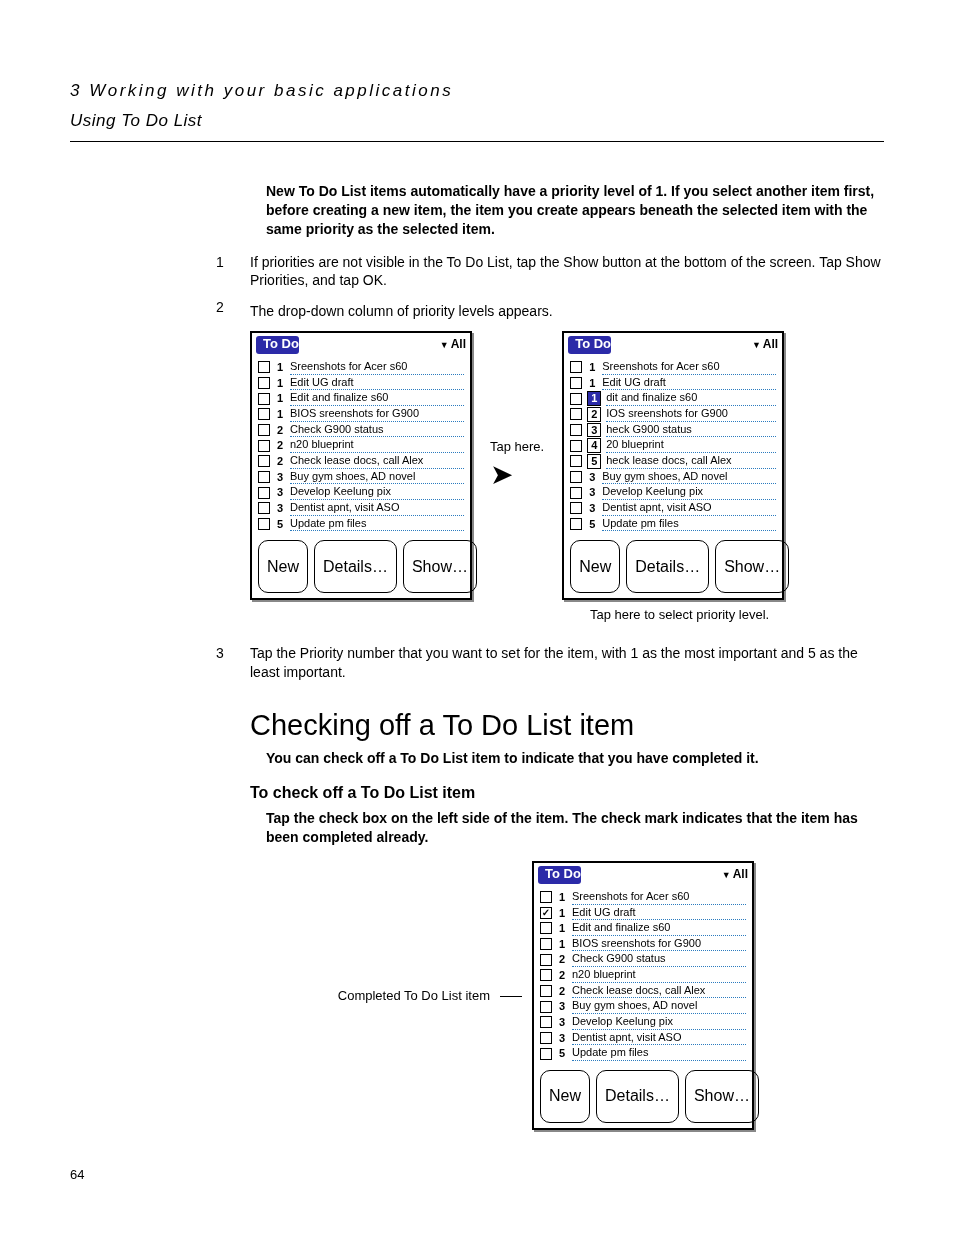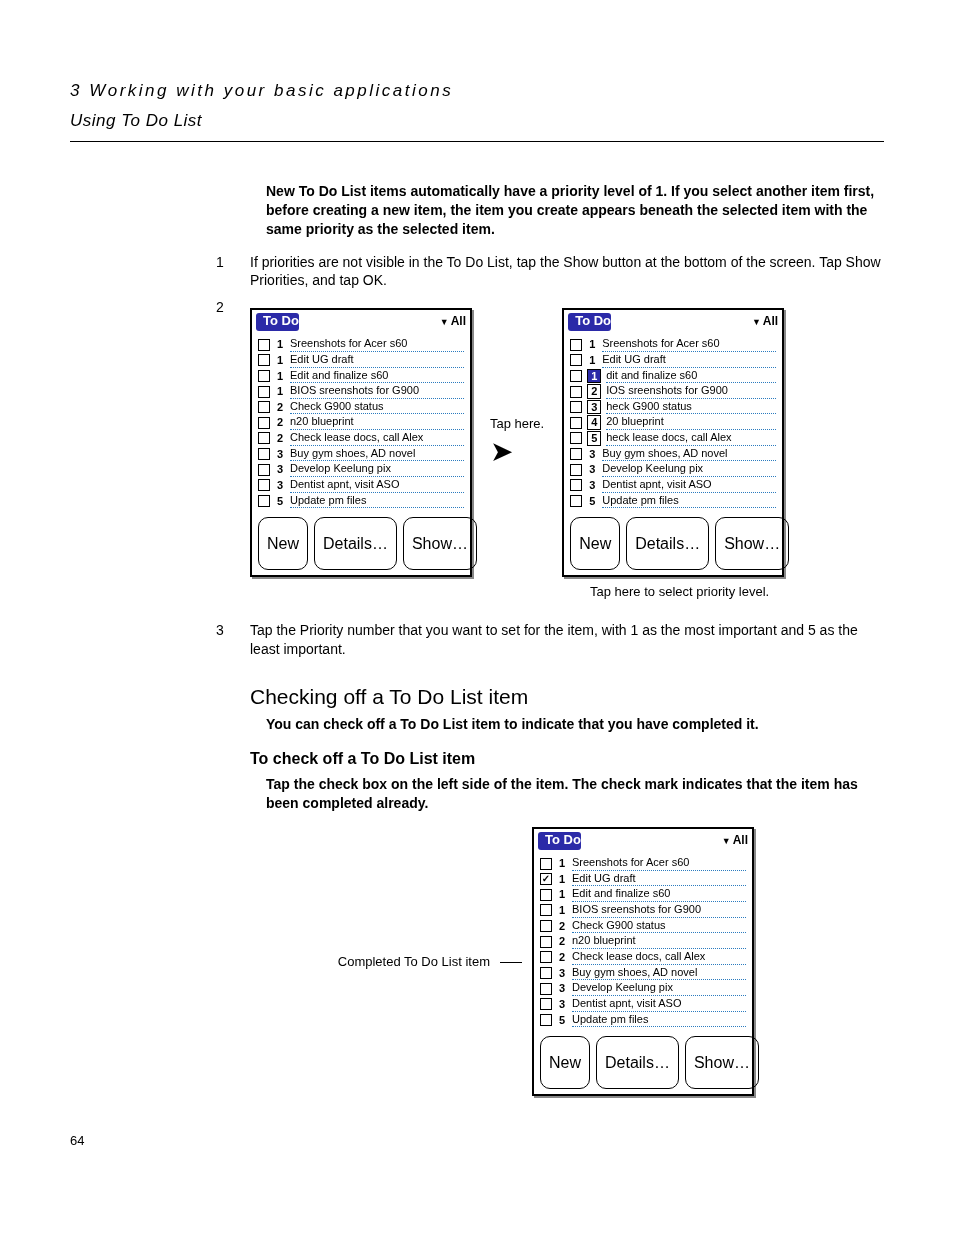--- a/index.html
+++ b/index.html
@@ -12,21 +12,21 @@
     width: 954px;
     box-sizing: border-box;
     line-height: 1.35;
   }
   .chapter-head { font-size: 17px; letter-spacing: 2.5px; color: #000; font-style: italic; }
   .section-head { font-style: italic; font-size: 17px; letter-spacing: 0.5px; margin-top: 7px; }
   hr.rule { border: none; border-top: 1px solid #000; margin: 8px 0 40px 0; }
   .content { margin-left: 180px; }
   .para { margin: 0 0 14px 16px; font-weight: bold; }
   h3.sub { font-size: 16px; font-weight: 600; margin: 14px 0 6px 0; }
-  h2.mid { font-size: 21px; font-weight: 400; margin: 24px 0 4px 0; }
+  h2.mid { font-size: 29px; font-weight: 400; margin: 24px 0 4px 0; }
   ol.steps { list-style: none; padding: 0; margin: 0 0 10px 0; }
   ol.steps > li { display: flex; margin-bottom: 8px; }
   ol.steps > li .num { width: 34px; flex: none; margin-left: -34px; text-align: left; }
   ol.steps > li .txt { flex: 1; }
   .indent-note { margin: 4px 0 10px 0; }
   .figrow { display: flex; align-items: center; gap: 18px; margin: 10px 0 6px 0; }
   .figrow .arrow { font-size: 28px; }
   .figrow .taphere { font-size: 13px; }
   .figcap-right { margin-left: 340px; font-size: 13px; margin-top: 4px; margin-bottom: 12px;}
   .figrow2 { display: flex; align-items: center; gap: 10px; margin: 14px 0 0 40px; }
@@ -89,20 +89,21 @@
 
 
   <ol class="steps">
     <li>
       <span class="num">1</span>
       <span class="txt">If priorities are not visible in the To Do List, tap the Show button at the bottom of the screen. Tap Show Priorities, and tap OK.</span>
     </li>
     <li>
       <span class="num">2</span>
       <span class="txt">
+        <div class="indent-note">The drop-down column of priority levels appears.</div>
 
         
         <div class="figrow">
 
           <div class="palm">
             <div class="titlebar">
               <span class="apptab">To Do</span>
               <span class="flex"></span>
               <span class="catsel">
                 <span class="tri">▼</span>

